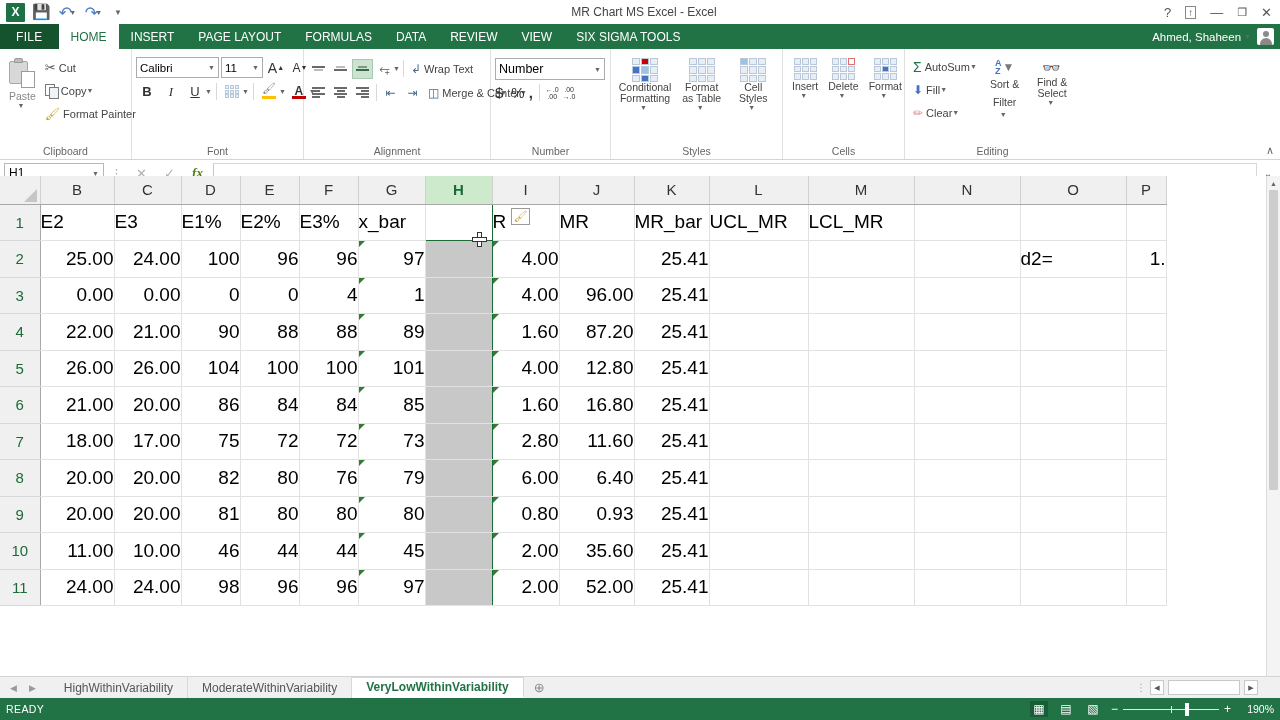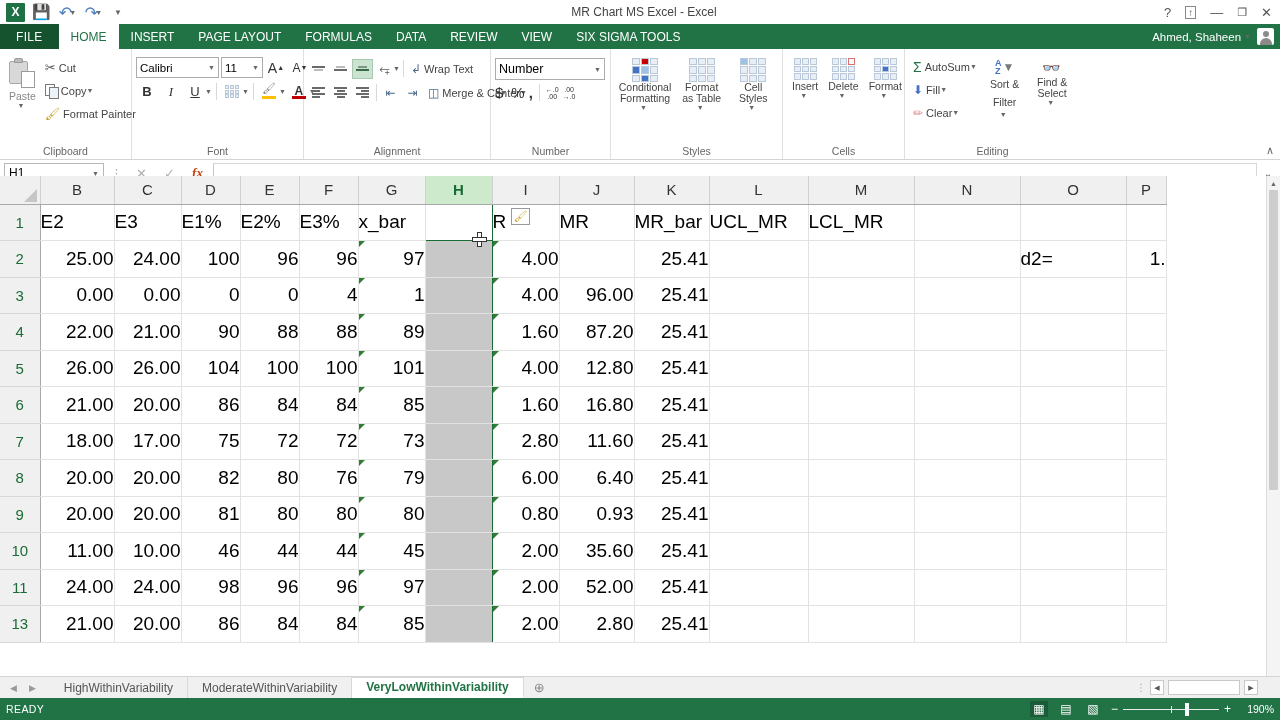--- a/index.html
+++ b/index.html
@@ -125,21 +125,21 @@
   
   .fbar { height: 27px; background: #fff; display: flex; align-items: center;
           border-bottom: 1px solid #d4d4d4; padding: 0 4px; gap: 3px; }
   .namebox { width: 100px; height: 21px; border: 1px solid #b8b8b8;
     background: #fff; display: flex; align-items: center;
     justify-content: space-between; padding: 0 4px; font-size: 12px; }
   .fbar-dots { color: #999; font-size: 11px; padding: 0 4px; }
   .fbar-btn { width: 25px; height: 21px; display: flex; align-items: center;
     justify-content: center; font-size: 13px; color: #b0b0b0; }
   .fx { font-style: italic; font-family: "Liberation Serif", serif;
-        color: #c2410c; font-weight: bold; }
+        color: #4d7c0f; font-weight: bold; }
   .finput { flex: 1; height: 21px; border: 1px solid #d8d8d8;
     border-left: 1px solid #c8c8c8; background: #fff; font-size: 12.5px;
     display: flex; align-items: center; padding: 0 5px; }
   .fbar-chev { width: 16px; text-align: center; color: #555; font-size: 10px; }
 
   
   .gridwrap { position: absolute; left: 0; top: 176px; right: 0; bottom: 44px;
               overflow: hidden; background: #fff; }
   table.sheet { border-collapse: collapse; table-layout: fixed; }
   table.sheet td, table.sheet th { padding: 0; font-weight: normal; }
@@ -858,38 +858,20 @@
           <td class="cell num selcol"></td>
           <td class="cell num">2.00<span class="errtri"></span></td>
           <td class="cell num">52.00</td>
           <td class="cell num">25.41</td>
           <td class="cell num"></td>
           <td class="cell num"></td>
           <td class="cell num"></td>
           <td class="cell txt"></td>
           <td class="cell num"></td>
         </tr>
-        <tr>
-          <th class="rowhead">13</th>
-          <td class="cell num">21.00</td>
-          <td class="cell num">20.00</td>
-          <td class="cell num">86</td>
-          <td class="cell num">84</td>
-          <td class="cell num">84</td>
-          <td class="cell num">85<span class="errtri"></span></td>
-          <td class="cell num selcol"></td>
-          <td class="cell num">2.00<span class="errtri"></span></td>
-          <td class="cell num">2.80</td>
-          <td class="cell num">25.41</td>
-          <td class="cell num"></td>
-          <td class="cell num"></td>
-          <td class="cell num"></td>
-          <td class="cell txt"></td>
-          <td class="cell num"></td>
-        </tr>
       </tbody>
   </table>
   <div class="fmt-badge" style="left:511px; top:32px;">🖌</div>
   <div class="xcursor" style="left:472px; top:56px;">
     <i style="left:5px;top:0;width:5px;height:15px;"></i>
     <i style="left:0;top:5px;width:15px;height:5px;"></i>
   </div>
 </div>
 
 <div class="vscroll">

